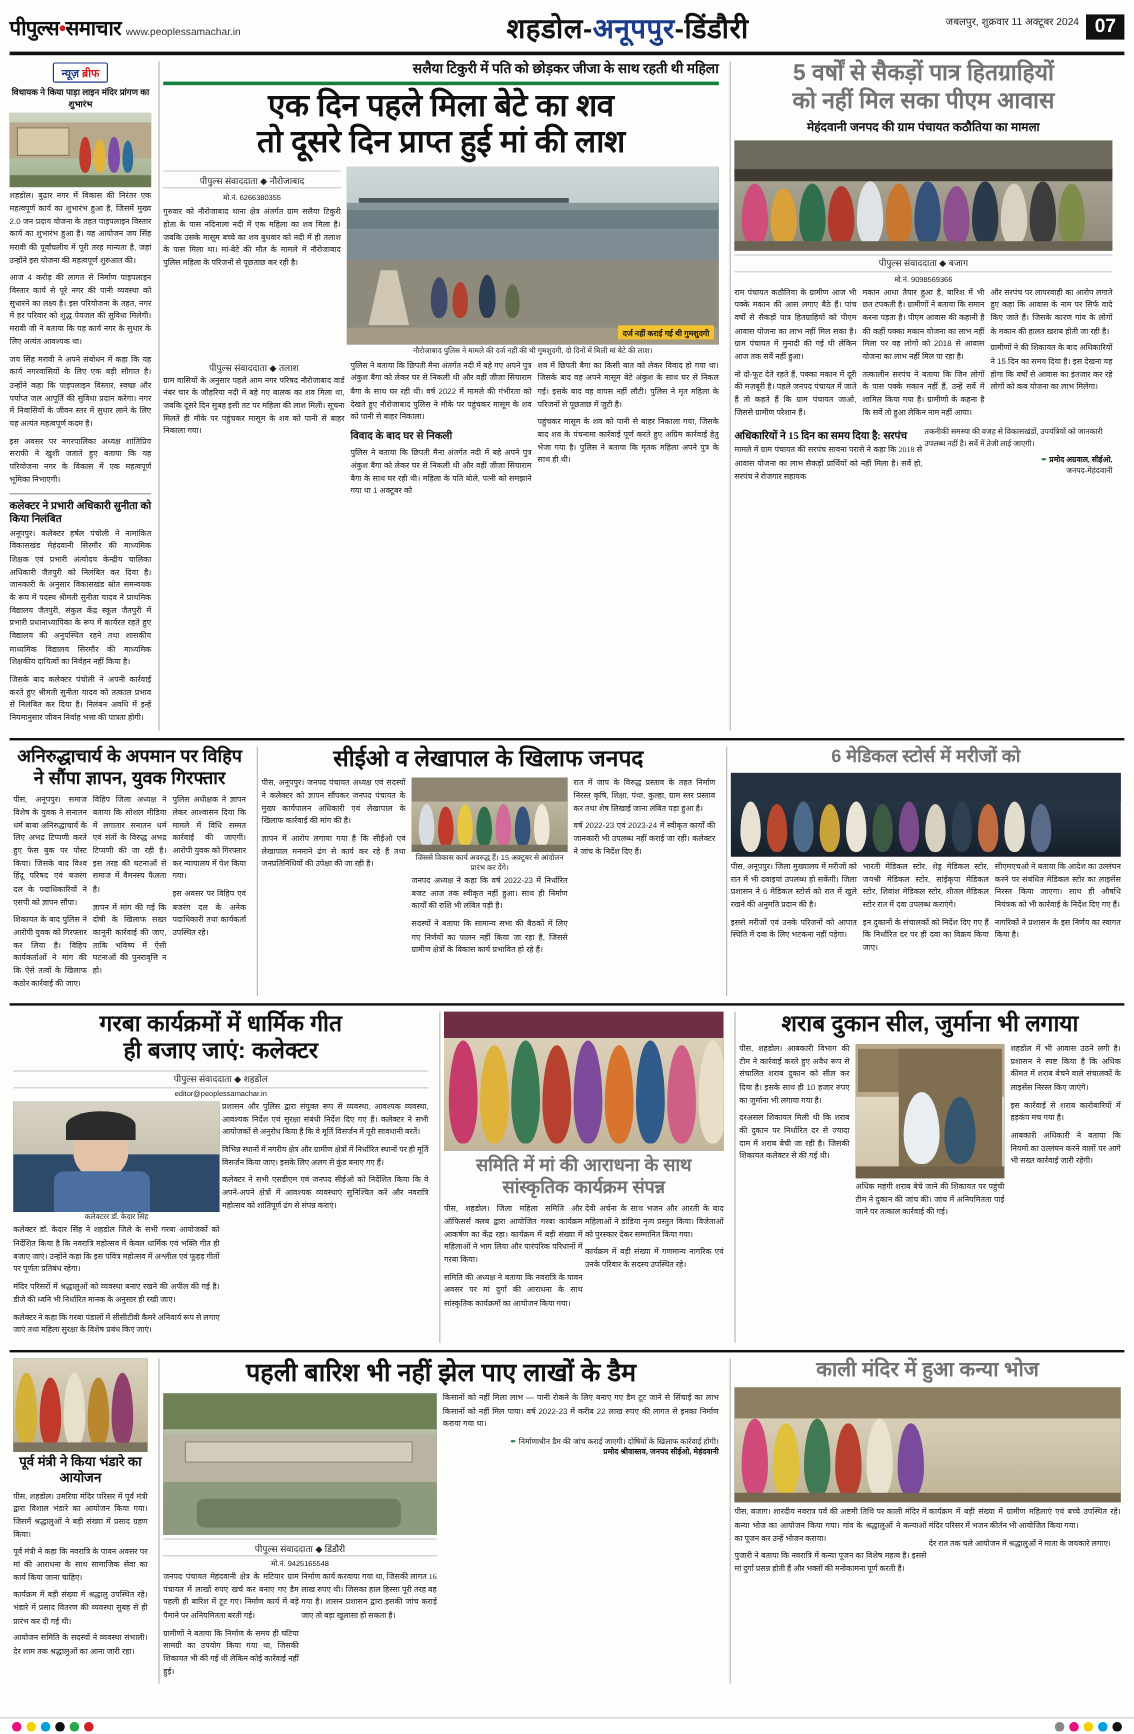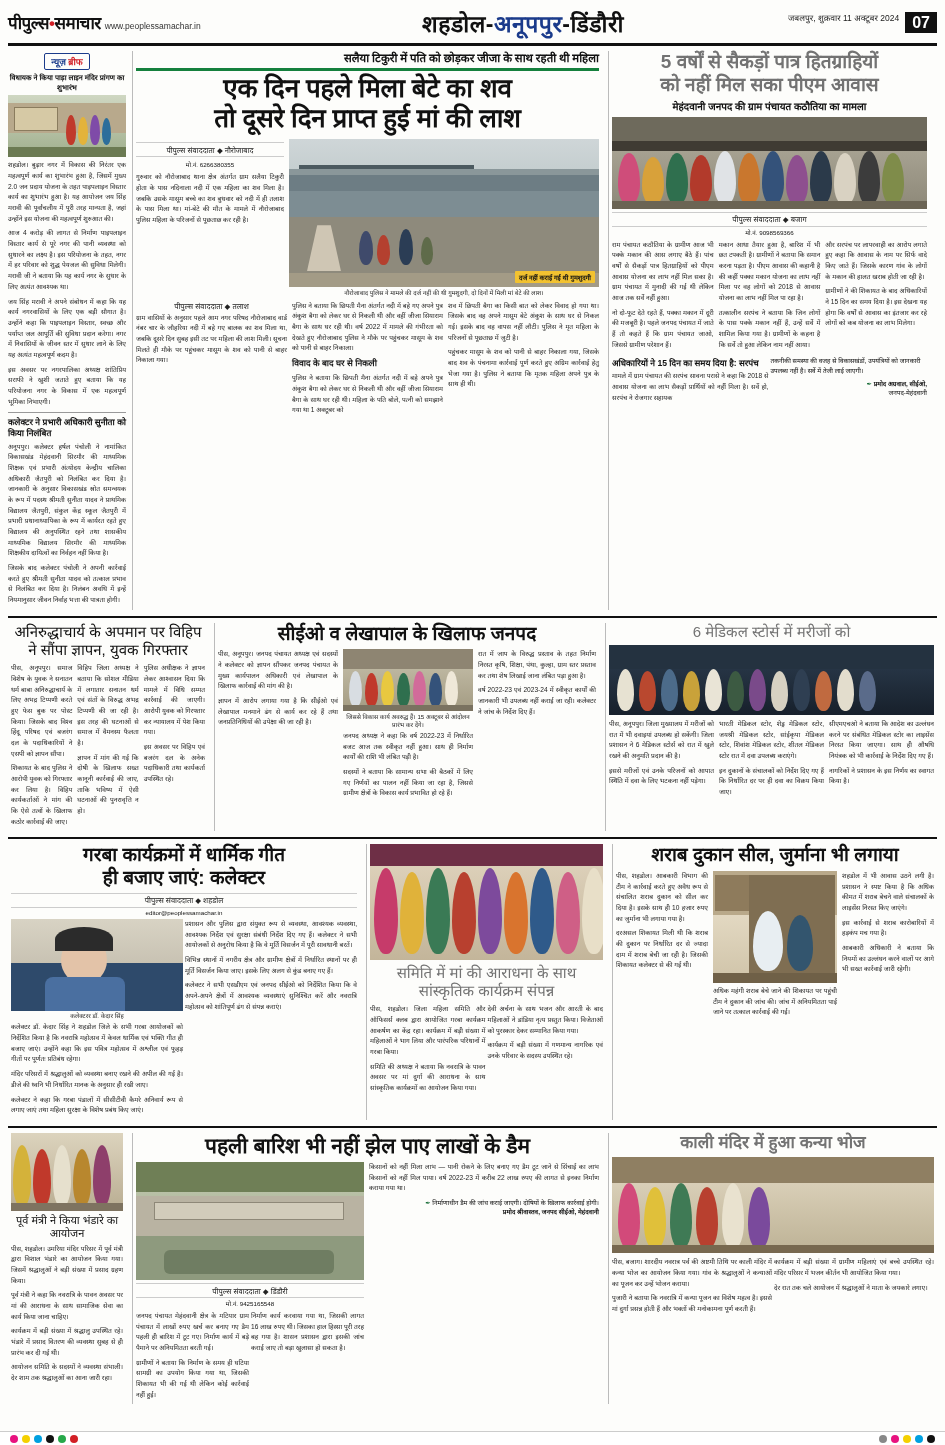--- a/index.html
+++ b/index.html
@@ -56,21 +56,21 @@
 
   
   .hl-main {
     font-size: 26px; font-weight: bold; line-height: 1.15; text-align:center;
     letter-spacing: -0.2px;
   }
   .hl-2 {
     font-size: 19px; font-weight:bold; line-height:1.2; text-align:center;
   }
   .hl-3 {
-    font-size: 15px; font-weight:normal; line-height:1.22; text-align:center;
+    font-size: 15px; font-weight:bold; line-height:1.22; text-align:center;
   }
   .kicker {
     font-size: 11.5px; font-weight:bold; text-align:right; line-height:1.25;
     border-bottom:3px solid #15803d; padding-bottom:3px; margin-bottom:3px;font-family:Liberation Serif, serif;
   }
   .subhead {
     font-size: 10px; font-weight:bold; text-align:center; line-height:1.3;
     margin-top:3px;
   }
   .byline {
@@ -132,21 +132,21 @@
     position:absolute; left:0; right:0; bottom:0; height:14px;
     display:flex; align-items:center; gap:4px; padding:0 10px;
     border-top:1px solid #ccc; background:#fff;
   }
   .dot-c { width:8px; height:8px; border-radius:50%; }
 
   .col-inner { padding: 0 3px; }
 
   .three { display:flex; gap:5px; }
   .three > div { flex:1; }
-  .two { display:flex; gap:2px; }
+  .two { display:flex; gap:2px;font-family:Liberation Serif, serif; }
   .two > div { flex:1; }
 </style>
 </head>
 <body>
 
 <div class="page">
 
   <div class="masthead">
     <div class="mh-left">
       <div class="mh-logo">

